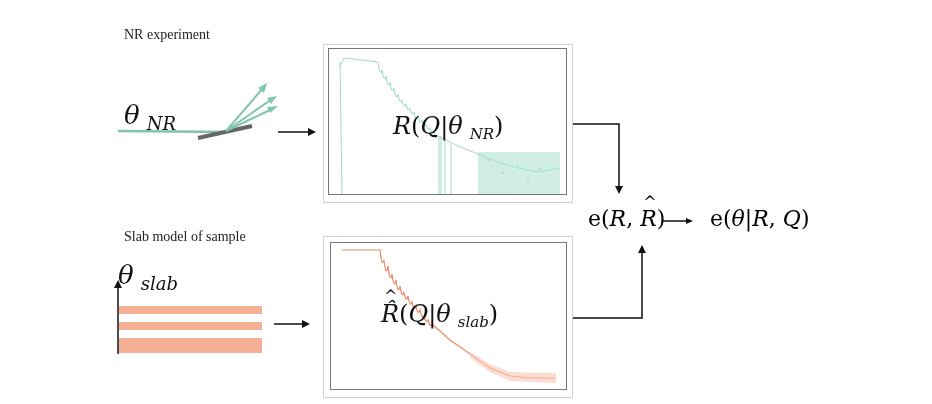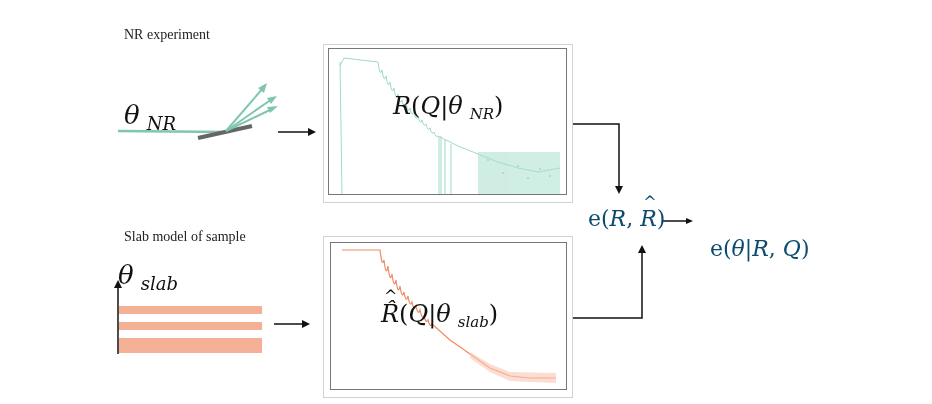--- a/index.html
+++ b/index.html
@@ -5,21 +5,21 @@
   html, body { margin: 0; padding: 0; background: #ffffff; }
   body { width: 932px; height: 404px; position: relative; overflow: hidden;
          font-family: "DejaVu Serif", serif; color: #111; }
   .abs { position: absolute; }
   .label { font-family: "Liberation Serif", "DejaVu Serif", serif; font-size: 14px; color: #222; }
   .math { font-family: "DejaVu Serif", serif; font-style: italic; color: #111; }
   .plot-frame { position: absolute; border: 1px solid #d2d2d2; background: #fff; }
   .plot-axes { position: absolute; border-left: 1.5px solid #777; border-bottom: 1.5px solid #777;
                border-top: 1.5px solid #777; border-right: 1.5px solid #777; background: #fff; }
   svg { position: absolute; overflow: visible; }
-  .eq { font-family: "DejaVu Serif", serif; font-size: 22px; color: #0c4a6e; white-space: nowrap; }
+  .eq { font-family: "DejaVu Serif", serif; font-size: 22px; color: #000000; white-space: nowrap; }
   .eq i { font-style: italic; }
   .sub { font-size: 15px; position: relative; top: 5px; font-style: italic; margin-left: 7px; }
   .plot-title { font-family: "DejaVu Serif", serif; font-size: 24px; white-space: nowrap; color: #111; }
   .hat { position: relative; display: inline-block; }
   .hat::before { content: "^"; position: absolute; top: -13px; left: 3px; font-size: 16px; font-style: normal; }
 </style>
 </head>
 <body>
 
 <div class="abs label" style="left:124px; top:27px;">NR experiment</div>
@@ -73,21 +73,21 @@
   </g>
   <g fill="#7fc6ad">
     <circle cx="160" cy="112" r="0.8"></circle>
       <circle cx="175" cy="125" r="0.8"></circle>
       <circle cx="190" cy="118" r="0.8"></circle>
     <circle cx="200" cy="130" r="0.8"></circle>
       <circle cx="212" cy="121" r="0.8"></circle>
       <circle cx="222" cy="128" r="0.8"></circle>
   </g>
 </svg>
-<div class="abs plot-title math" style="left:393px; top:92px;text-align:right;">
+<div class="abs plot-title math" style="left:393px; top:112px;text-align:right;">
   <span>R</span><span style="font-style:normal;">(</span><span>Q</span><span style="font-style:normal;">|</span><span>θ</span><span class="sub">NR</span><span style="font-style:normal;">)</span>
 </div>
 
 <div class="abs label" style="left:124px; top:229px;">Slab model of sample</div>
 <div class="abs math" style="left:118px; top:260px; font-size:26px;">
   <span>θ</span><span class="sub" style="font-size:18px; top:6px;">slab</span>
 </div>
 <div class="abs" style="left:119px; top:306px; width:143px; height:8px; background:#f4b195;"></div>
 <div class="abs" style="left:119px; top:322px; width:143px; height:8px; background:#f4b195;"></div>
 <div class="abs" style="left:119px; top:338px; width:143px; height:15px; background:#f4b195;"></div>
@@ -99,15 +99,15 @@
   <path d="M140,110 L160,122 L180,130 L226,131 L226,141 L180,139 L160,130 L140,116 Z" fill="#f8c6b2" opacity="0.6"></path>
 </svg>
 <div class="abs plot-title math" style="left:381px; top:300px;">
   <span class="hat">R̂</span><span style="font-style:normal;">(</span><span>Q</span><span style="font-style:normal;">|</span><span>θ</span><span class="sub">slab</span><span style="font-style:normal;">)</span>
 </div>
 
 <div class="abs eq" style="left:588px; top:206px;">
   <span>e(</span><i>R</i><span>, </span><i class="hat">R</i><span>)</span>
 </div>
 
-<div class="abs eq" style="left:710px; top:206px;margin-top:30px;">
+<div class="abs eq" style="left:710px; top:206px;">
   <span>e(</span><i>θ</i><span>|</span><i>R</i><span>, </span><i>Q</i><span>)</span>
 </div>
 
 </body></html>

